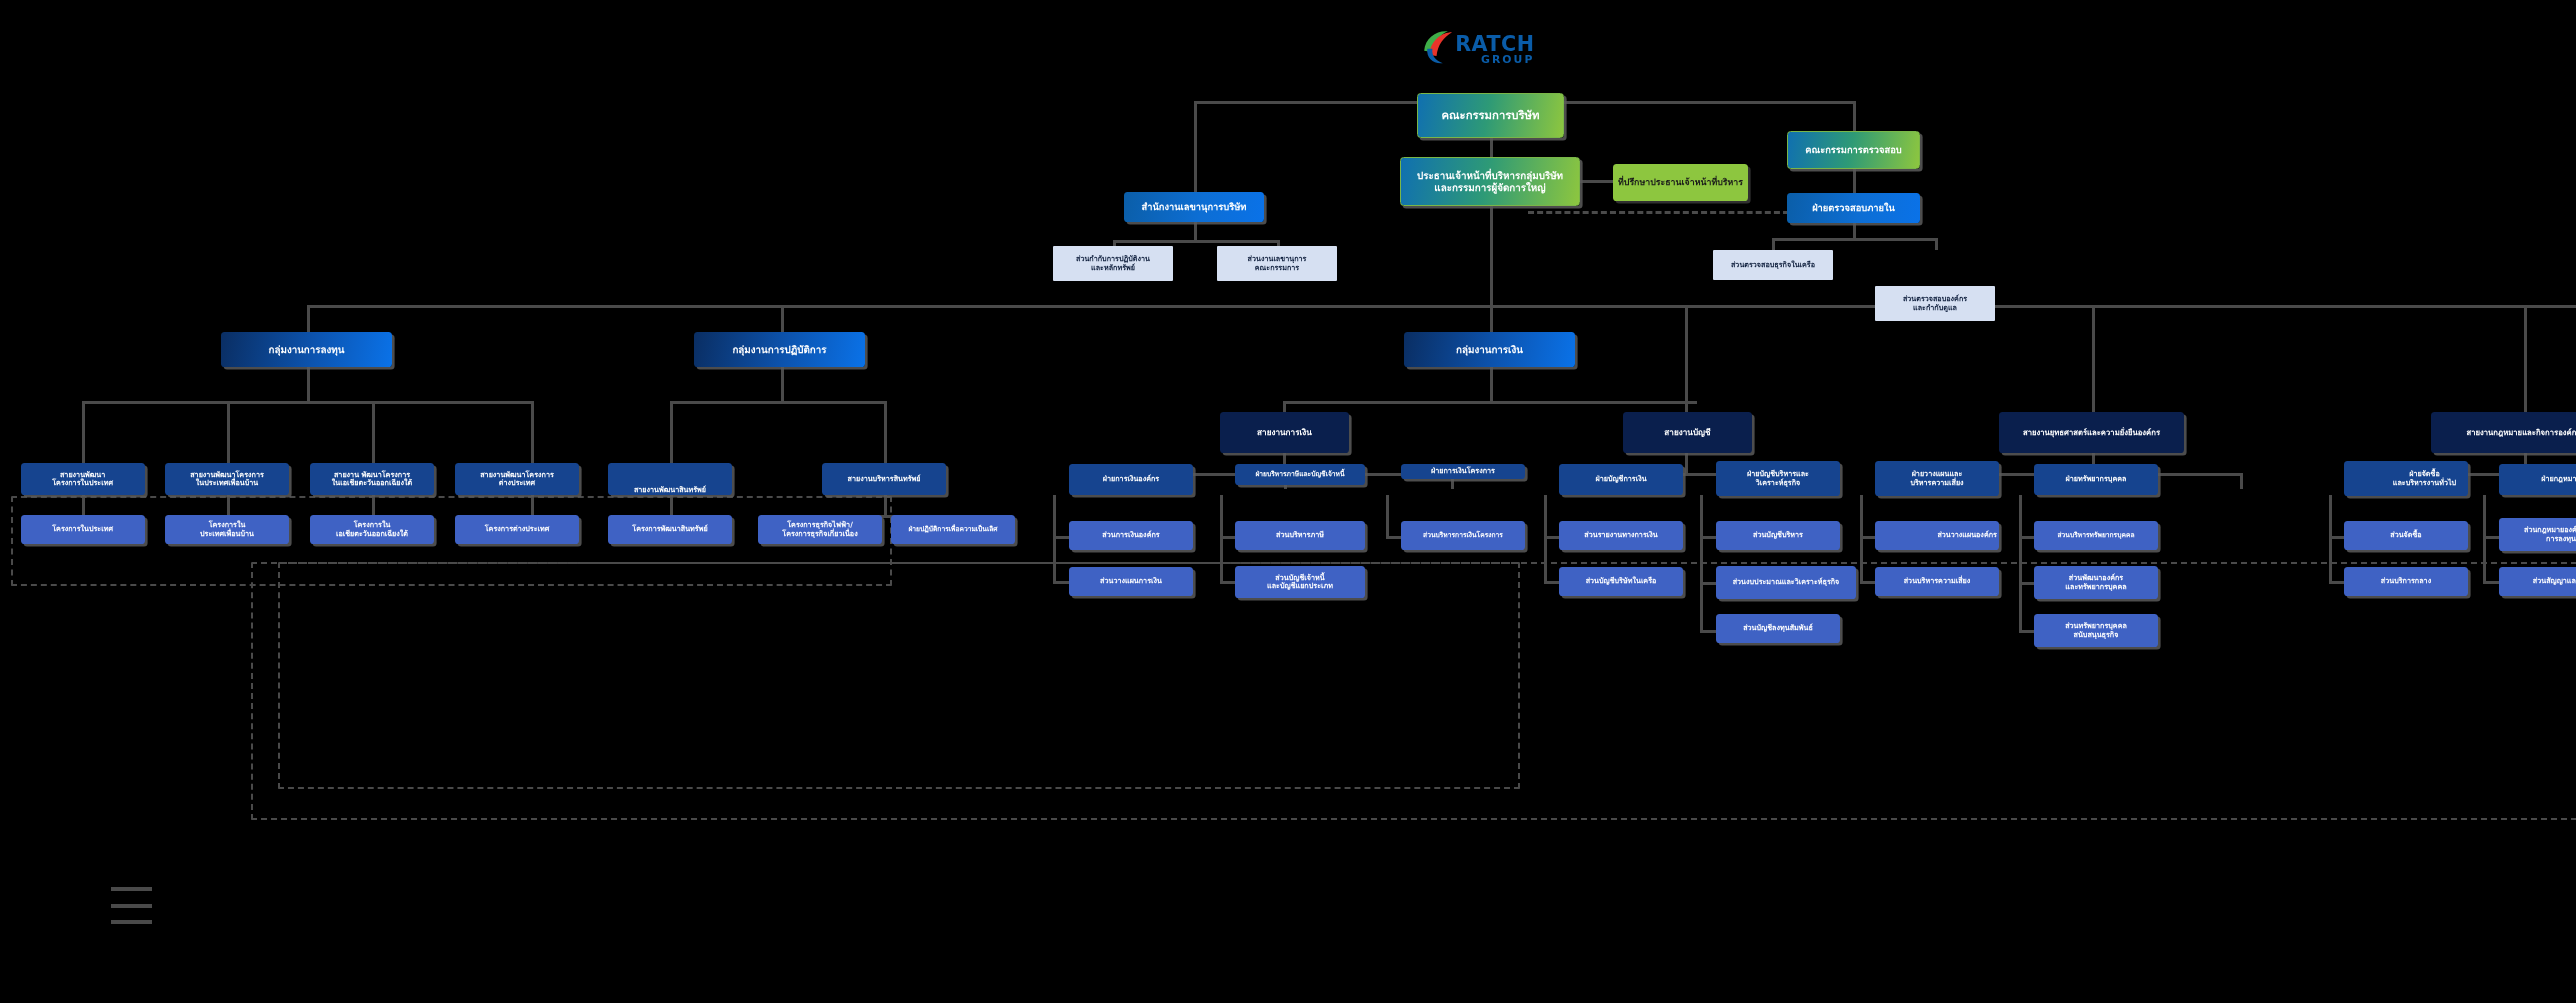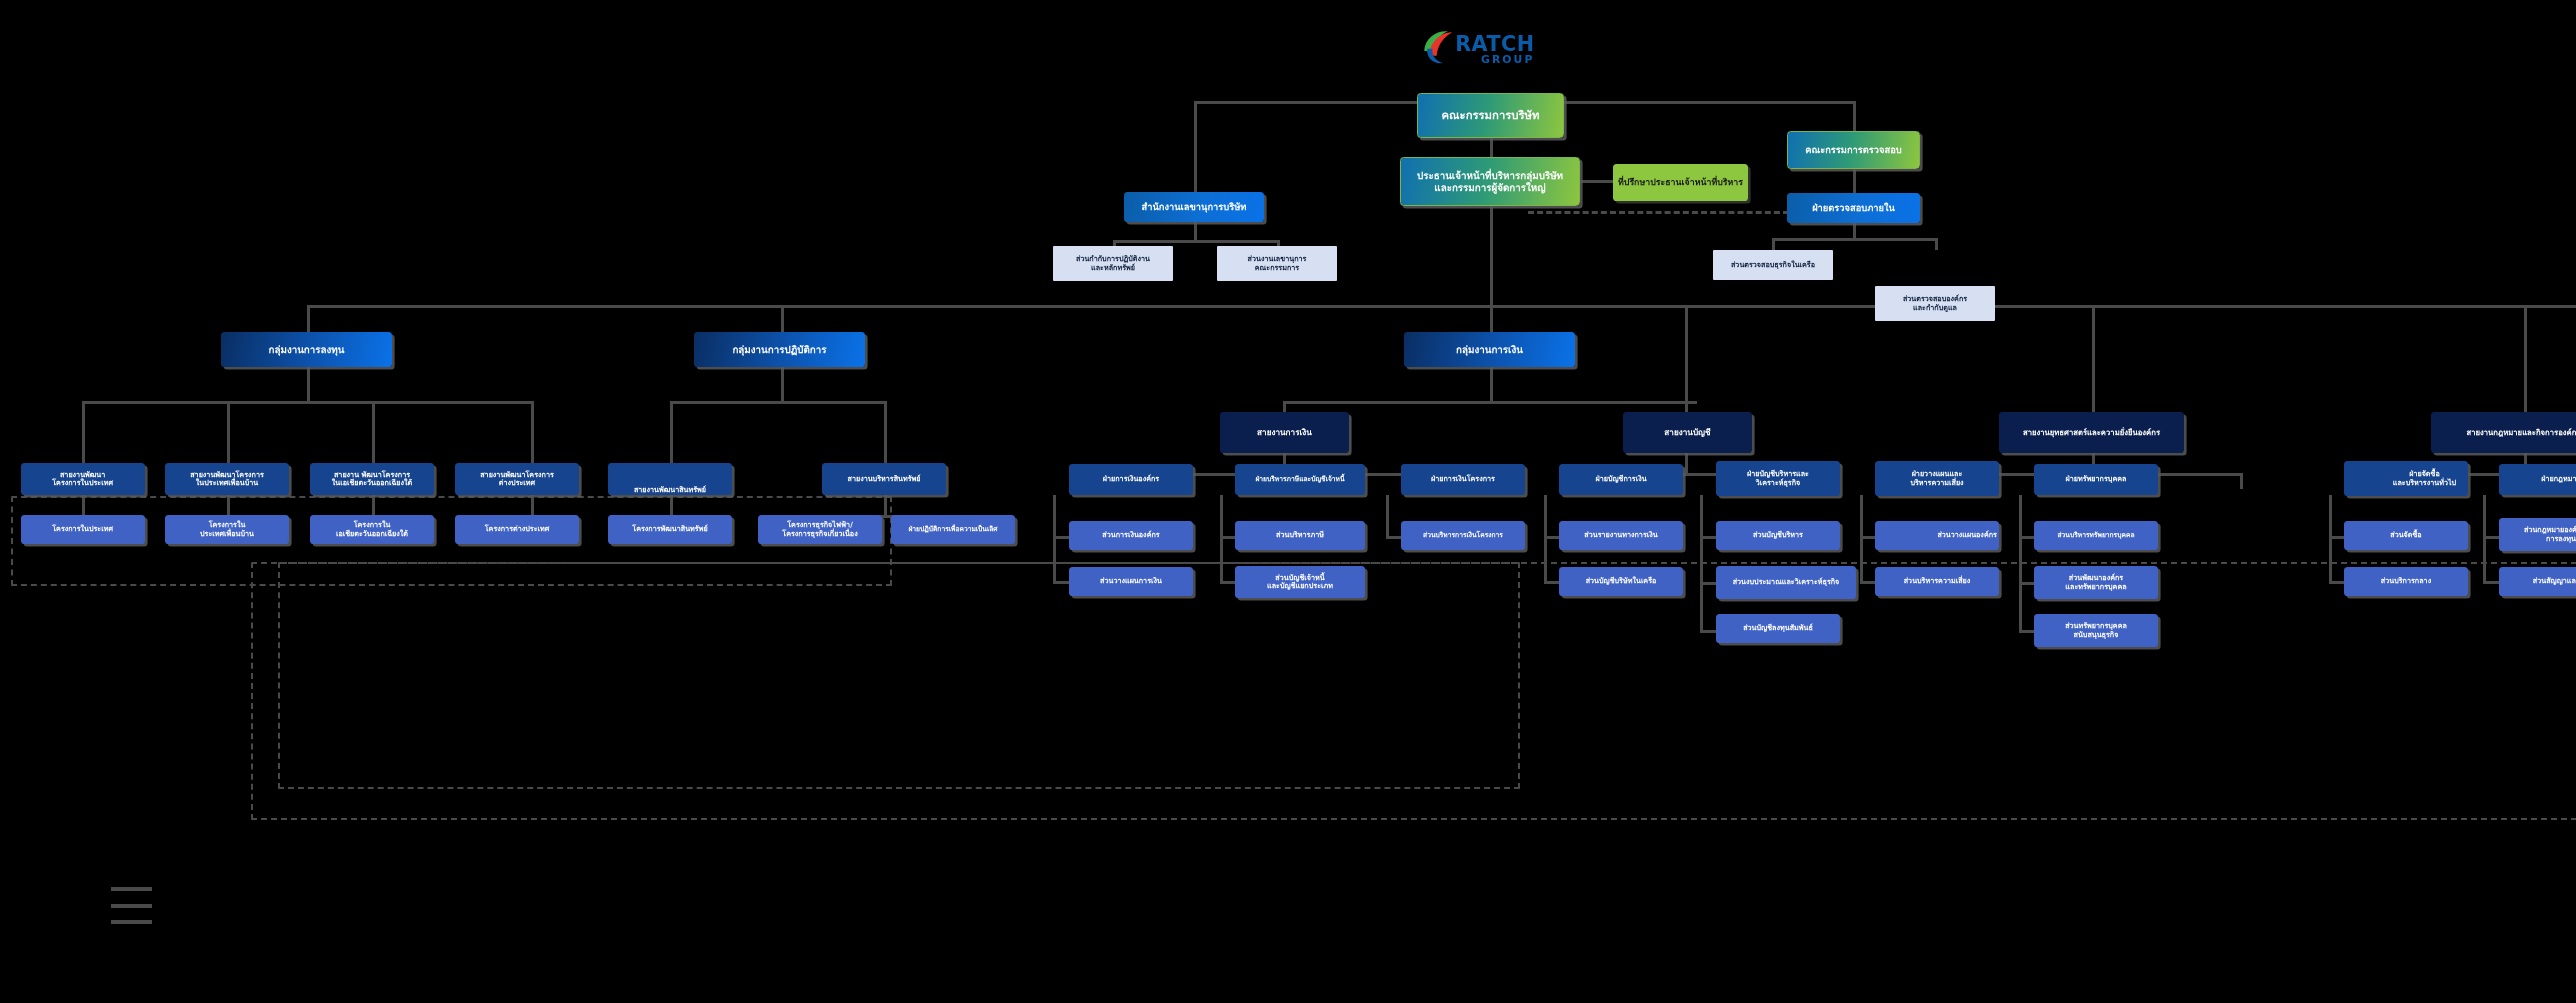--- a/index.html
+++ b/index.html
@@ -370,32 +370,32 @@
   <div class="node n-dept" style="left:1069px; top:464px; width:124px; height:31px; font-size:7.2px; flex-direction:column;">
     <span>ฝ่ายการเงินองค์กร</span>
   </div>
   <div class="node n-section" style="left:1069px; top:521px; width:124px; height:29px; font-size:7.2px;">
     <span>ส่วนการเงินองค์กร</span>
   </div>
   <div class="node n-section" style="left:1069px; top:567px; width:124px; height:29px; font-size:7.2px;">
     <span>ส่วนวางแผนการเงิน</span>
   </div>
 
-  <div class="node n-dept" style="left:1235px; top:464px; width:130px; height:31px; font-size:6.7px; flex-direction:column;">
+  <div class="node n-dept" style="left:1235px; top:464px; width:130px; height:21px; font-size:6.7px; flex-direction:column;">
     <span>ฝ่ายบริหารภาษีและบัญชีเจ้าหนี้</span>
   </div>
   <div class="node n-section" style="left:1235px; top:521px; width:130px; height:29px; font-size:7.2px;">
     <span>ส่วนบริหารภาษี</span>
   </div>
   <div class="node n-section" style="left:1235px; top:566px; width:130px; height:32px; font-size:7.2px; flex-direction:column;">
     <span>ส่วนบัญชีเจ้าหนี้</span>
     <span>และบัญชีแยกประเภท</span>
   </div>
 
-  <div class="node n-dept" style="left:1401px; top:464px; width:124px; height:31px; font-size:7.2px;">
+  <div class="node n-dept" style="left:1401px; top:464px; width:124px; height:15px; font-size:7.2px;">
     <span>ฝ่ายการเงินโครงการ</span>
   </div>
   <div class="node n-section" style="left:1401px; top:521px; width:124px; height:29px; font-size:6.7px;">
     <span>ส่วนบริหารการเงินโครงการ</span>
   </div>
 
   <div class="node n-dept" style="left:1559px; top:464px; width:124px; height:31px; font-size:7.2px;">
     <span>ฝ่ายบัญชีการเงิน</span>
   </div>
   <div class="node n-section" style="left:1559px; top:521px; width:124px; height:29px; font-size:7.2px;">

